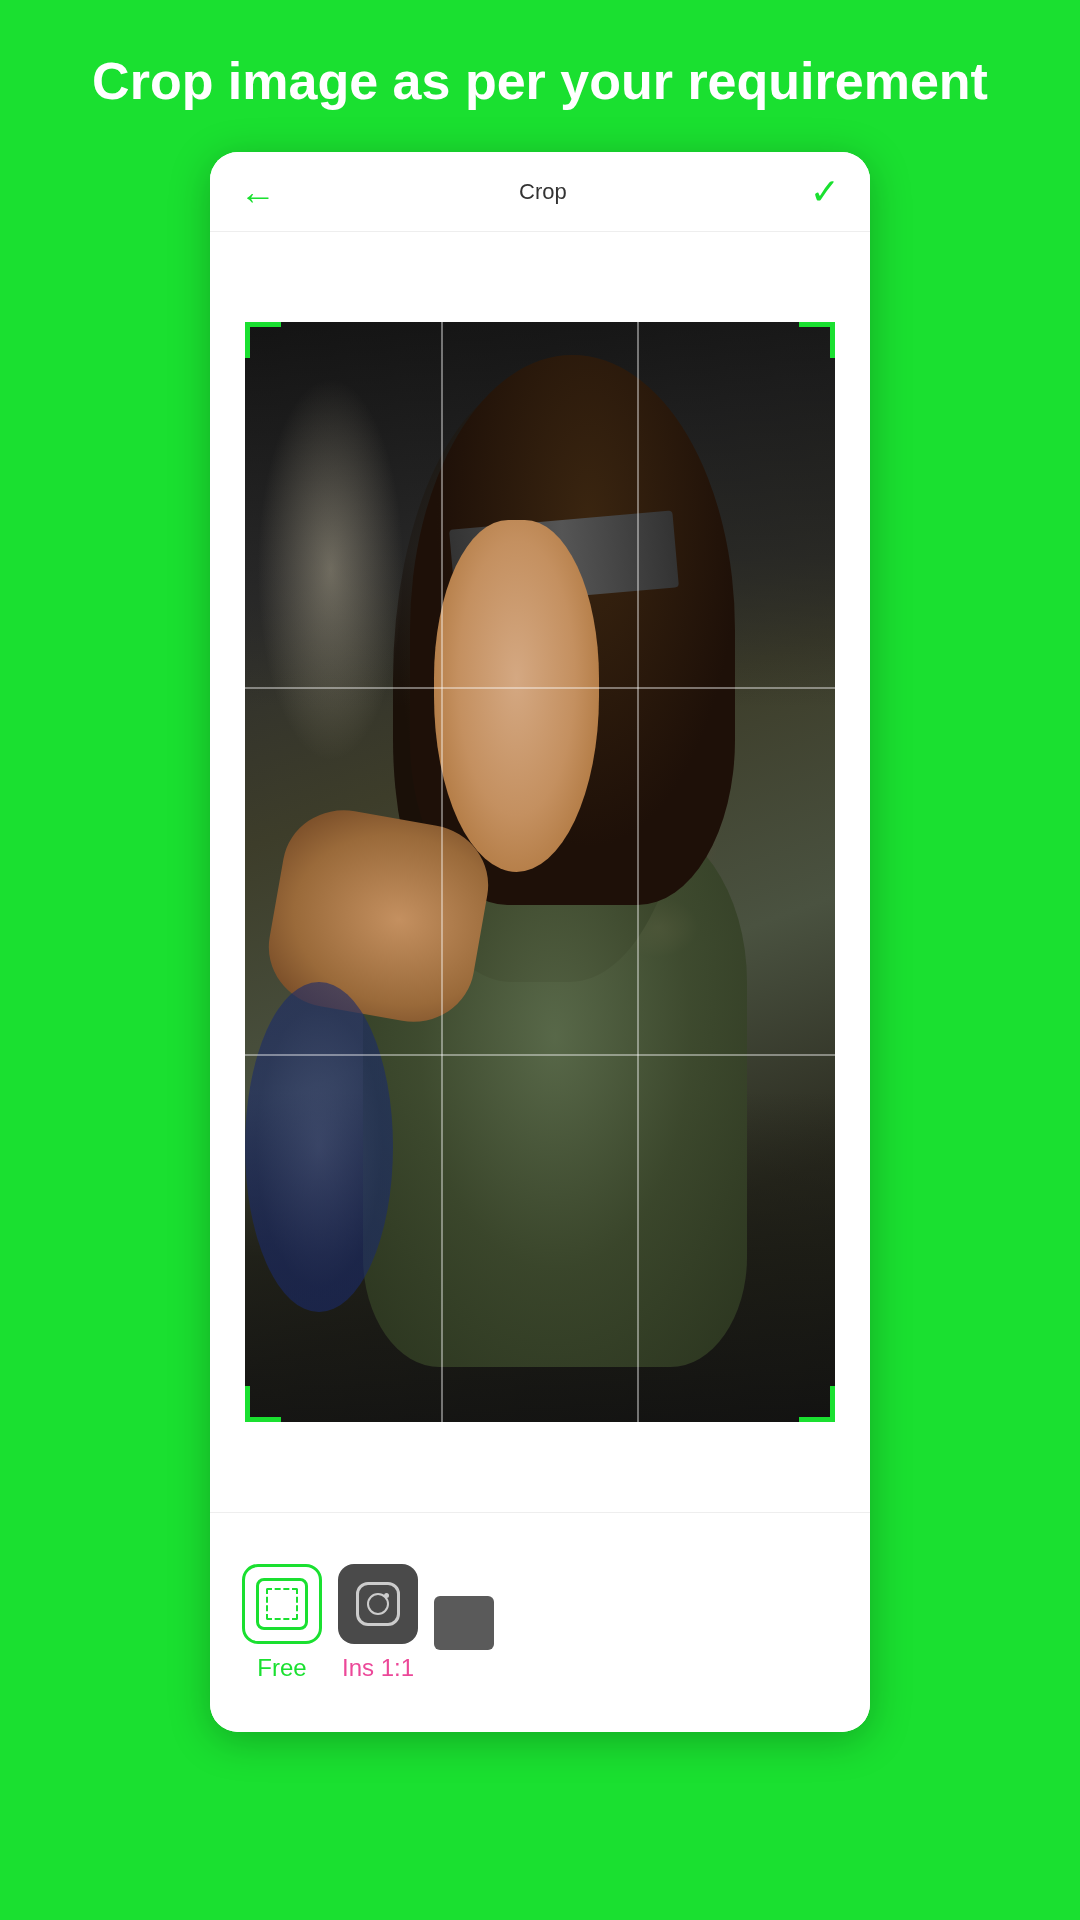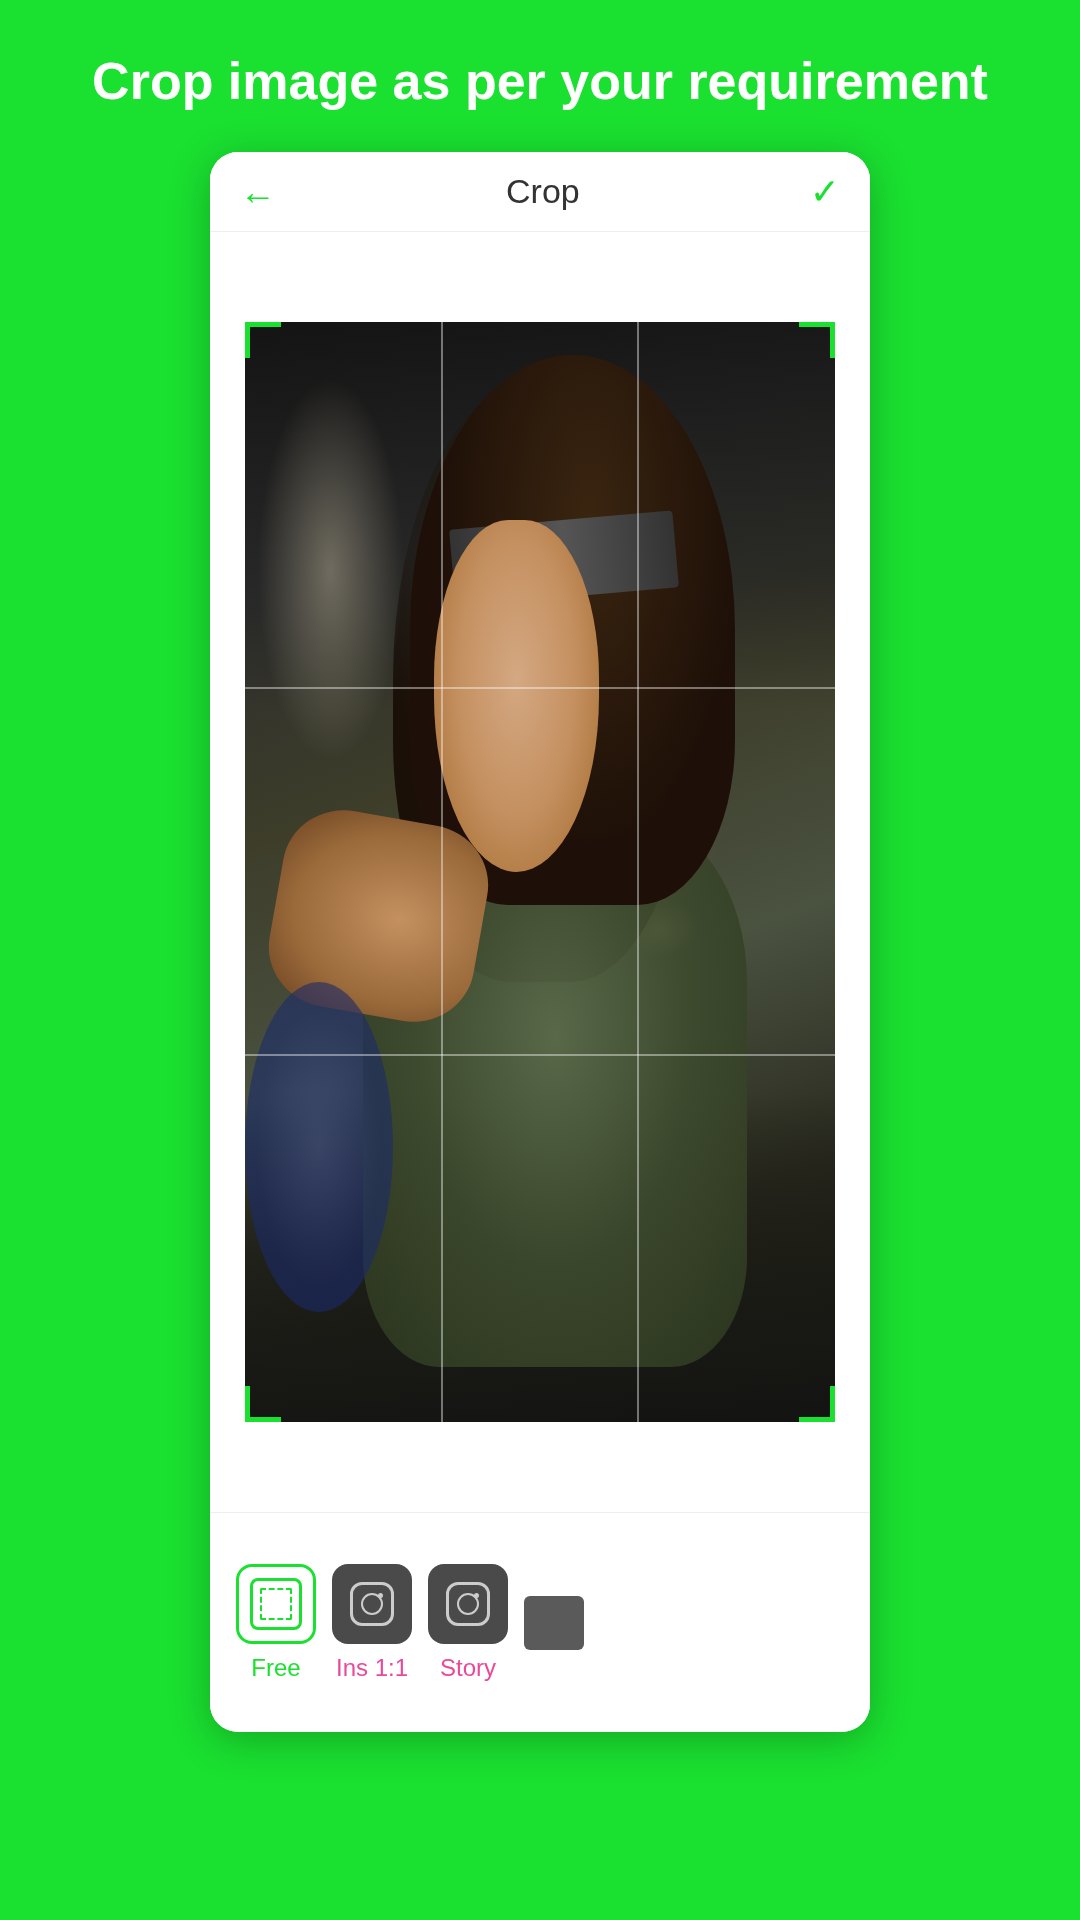--- a/index.html
+++ b/index.html
@@ -46,21 +46,21 @@
     }
 
     .header-back {
       font-size: 36px;
       color: #1AE030;
       cursor: pointer;
       font-weight: 300;
     }
 
     .header-title {
-      font-size: 34px;
+      font-size: 22px;
       color: #333;
       font-weight: 500;
     }
 
     .header-check {
       font-size: 36px;
       color: #1AE030;
       cursor: pointer;
       font-weight: 400;
     }
@@ -156,21 +156,21 @@
     }
 
     
     .bottom-toolbar {
       height: 220px;
       background: #fff;
       border-top: 1px solid #eee;
       flex-shrink: 0;
       display: flex;
       align-items: center;
-      padding: 0 18px;
+      padding: 0 24px;
       gap: 0;
       overflow: hidden;
     }
 
     .crop-option {
       display: flex;
       flex-direction: column;
       align-items: center;
       justify-content: center;
       min-width: 90px;
@@ -333,26 +333,20 @@
     </div>
 
     <div class="crop-option">
       <div class="crop-option-icon">
         <div class="insta-icon"></div>
       </div>
       <span class="crop-option-label">Ins 1:1</span>
     </div>
 
 
-    <div class="crop-option">
-      <div class="crop-option-icon">
-        <div class="insta-icon"></div>
-      </div>
-      <span class="crop-option-label">Story</span>
-    </div>
 
 
 
 
     <div class="crop-option crop-option-partial">
       <div class="crop-option-icon" style="background:transparent;width:60px;height:80px;display:flex;align-items:center;justify-content:center;overflow:hidden;">
         <div class="ratio-icon-wide" style="width:68px;height:54px;border-radius:6px;background:#5a5a5a;"></div>
       </div>
     </div>
 

